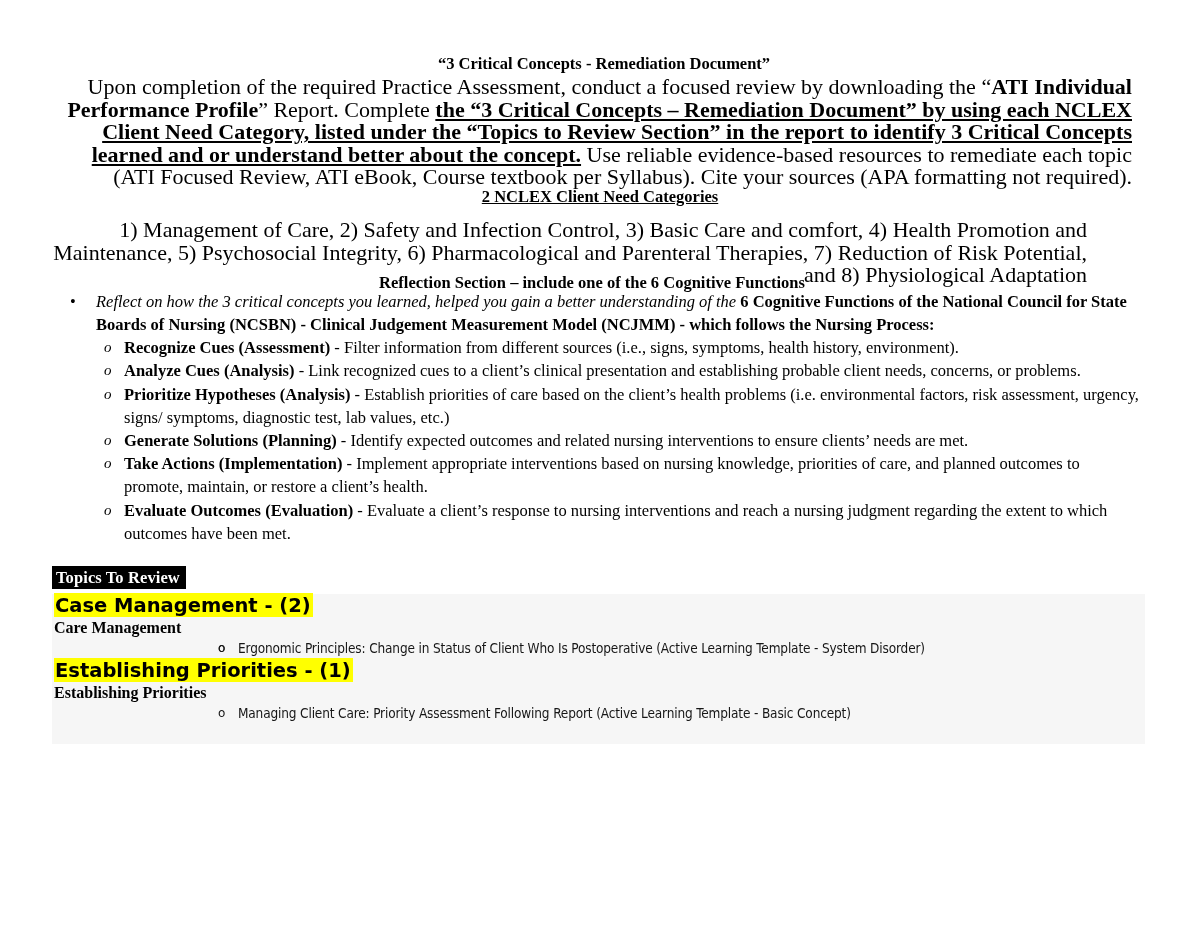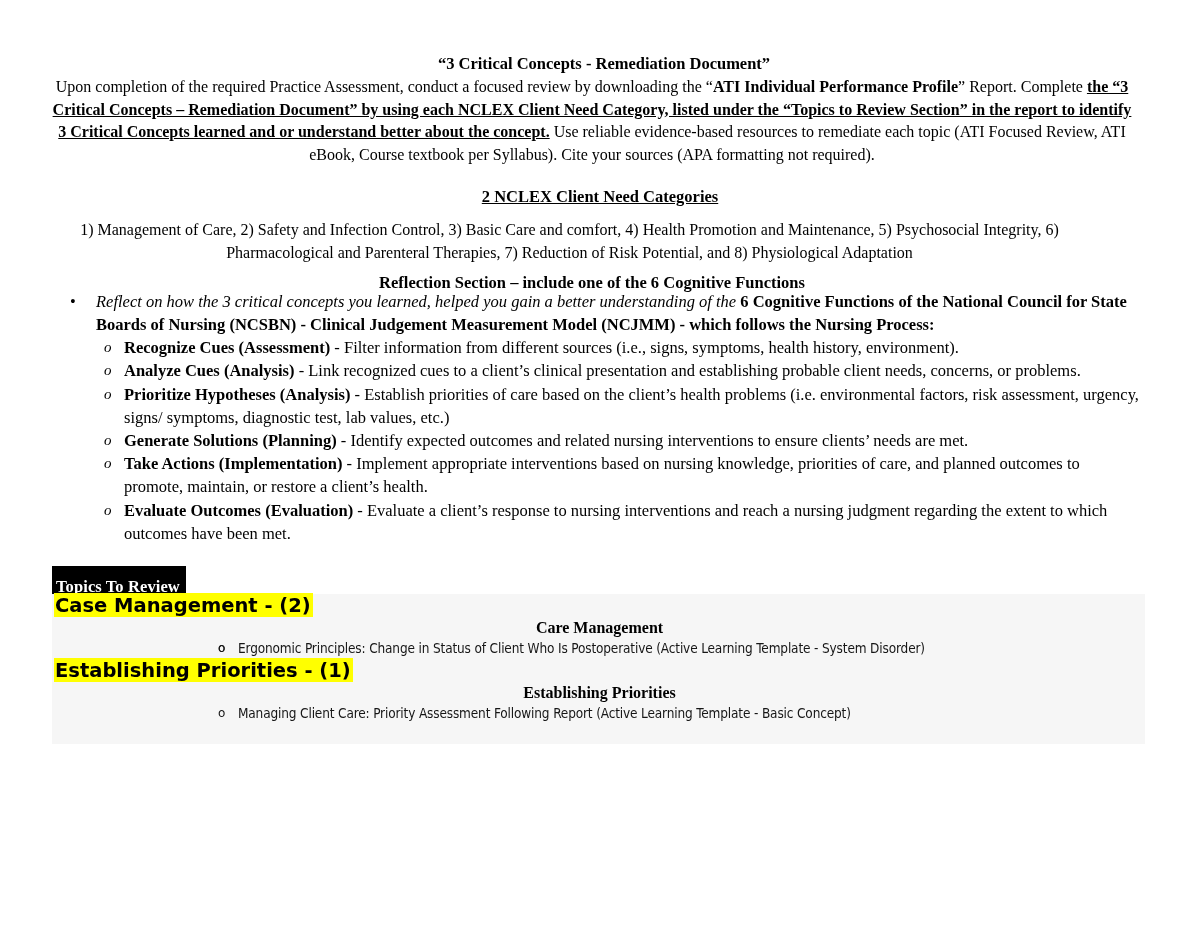--- a/index.html
+++ b/index.html
@@ -26,23 +26,23 @@
   
   .serif { font-family: "Liberation Serif", "DejaVu Serif", serif; }
 
   .title-center {
     text-align: center;
     font-weight: bold;
     font-size: 16.5px;
   }
 
   .body-text {
-    font-size: 16px;
+    font-size: 22px;
     line-height: 22.6px;
-    text-align: center;
+    text-align: right;
   }
 
   .b { font-weight: bold; }
   .u { text-decoration: underline; }
   .i { font-style: italic; }
   .bu { font-weight: bold; text-decoration: underline; }
   .bi { font-weight: bold; }
 
   
   #doc-title {
@@ -113,21 +113,21 @@
 
   
   #topics-badge {
     position: absolute;
     left: 52px; top: 566px;
     background: #000000;
     color: #ffffff;
     font-weight: bold;
     font-size: 16.5px;
     line-height: 20px;
-    padding: 11px 6px 1px 4px;
+    padding: 2px 6px 1px 4px;
     display: inline-block;
     letter-spacing: 0.1px;
   }
 
   #topics-panel {
     position: absolute;
     left: 52px; top: 594px;
     width: 1093px;
     height: 150px;
     background: #f6f6f6;
@@ -146,21 +146,20 @@
     background: #ffff00;
     padding: 1px 2px 0 1px;
   }
 
   .topic-subheading {
     font-family: "Liberation Serif", "DejaVu Serif", serif;
     font-weight: bold;
     font-size: 16px;
     line-height: 20px;
     padding-left: 2px;
-    text-align: center;
   }
 
   ul.topic-items {
     list-style: none;
     margin: 0; padding: 0;
   }
   ul.topic-items > li {
     position: relative;
     padding-left: 186px;
     font-family: "DejaVu Sans Condensed", "DejaVu Sans", "Liberation Sans", sans-serif;

